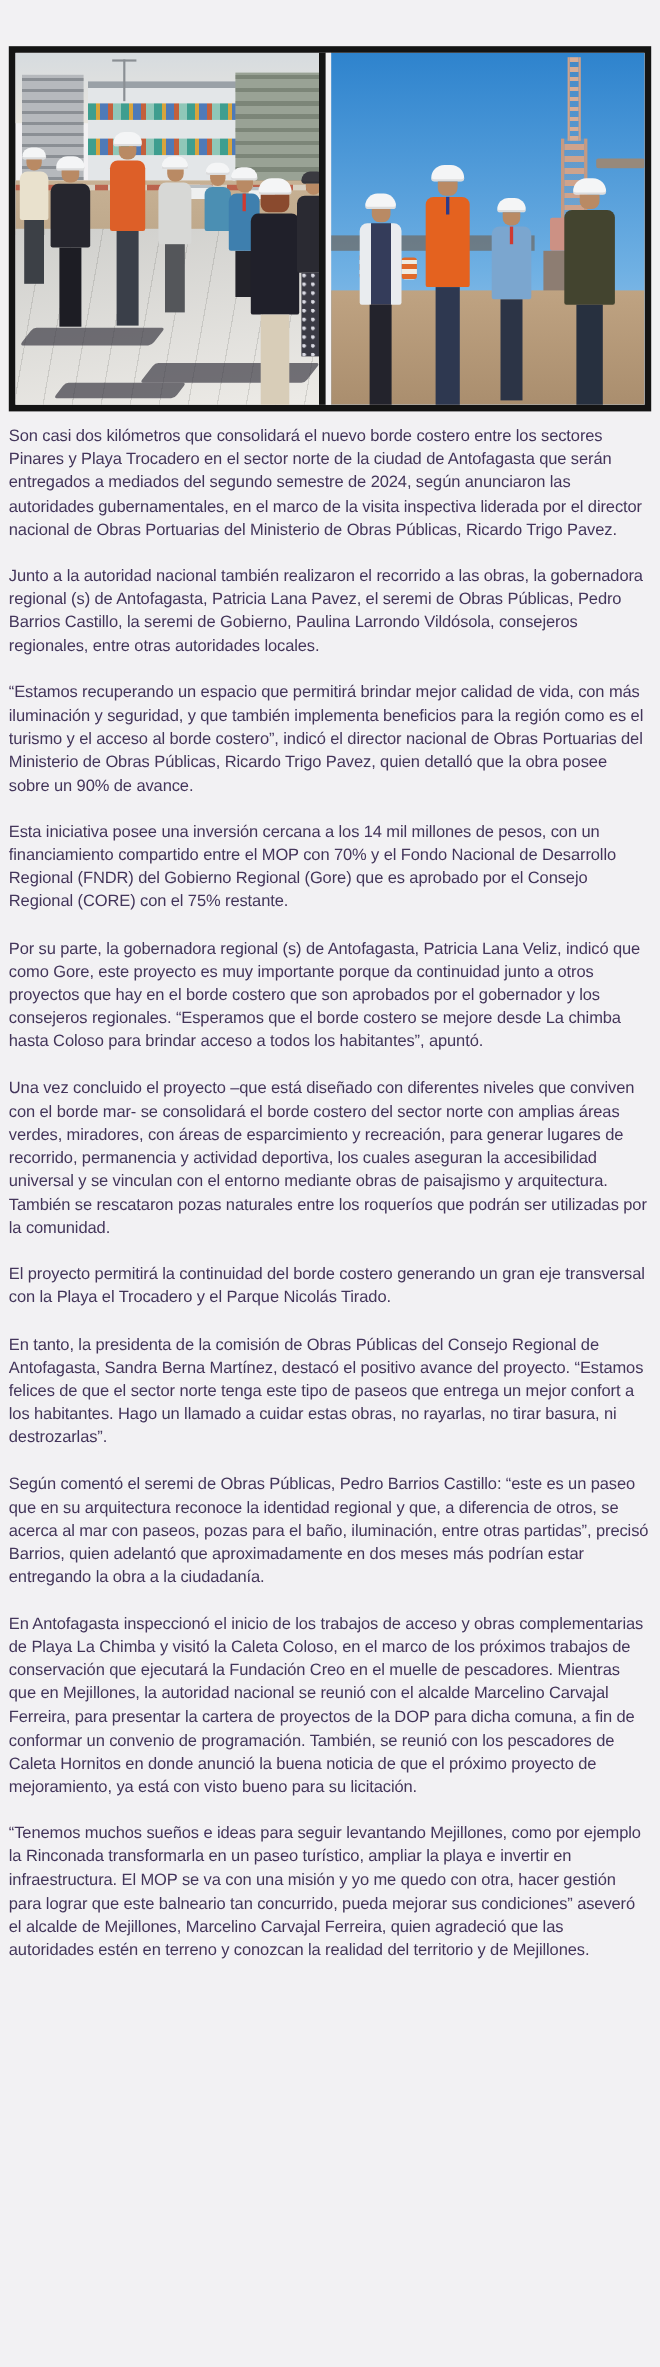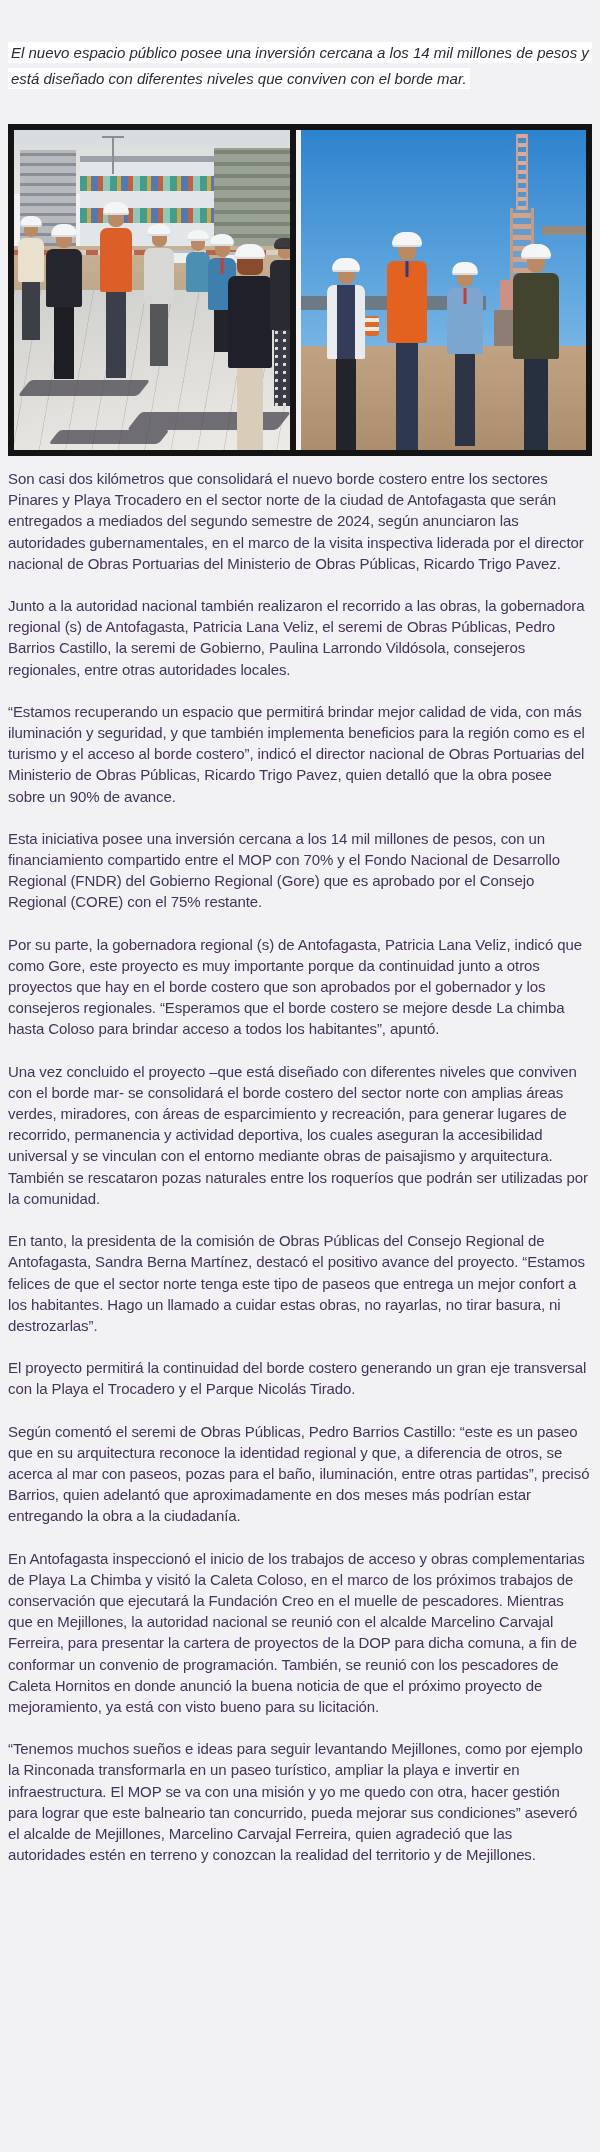--- a/index.html
+++ b/index.html
@@ -90,21 +90,20 @@
     margin:0 0 21px 0; white-space:pre-line; letter-spacing:-.1px;
   }
   .body p:last-child { margin-bottom:6px; }
 </style>
 </head>
 <body>
 
 <div class="page">
 
 
-  <p class="subtitle"><span class="hl">El nuevo espacio público posee una inversión cercana a los 14 mil millones de pesos y está diseñado con diferentes niveles que conviven con el borde mar.</span></p>
 
   <figure class="photos">
 
     <div class="photo left">
       <div class="abs l-sky"></div>
       <div class="abs l-bld-gray"></div>
       <div class="abs l-bld-main">
         <i class="l-roof"></i>
           <i class="l-band" style="top:20px;"></i>
           <i class="l-band" style="top:52px;"></i>
@@ -214,25 +213,25 @@
         <i class="hm" style="display:block;width:30px;height:15px;"></i>
           <i class="fc" style="display:block;width:18px;height:13px;"></i>
         <i class="tr" style="display:block;width:46px;height:86px;background:#43442f;"></i>
         <i class="lg" style="display:block;width:24px;height:100px;background:#27303f;"></i>
       </div>
     </div>
   </figure>
 
   <div class="body">
     <p>Son casi dos kilómetros que consolidará el nuevo borde costero entre los sectores Pinares y Playa Trocadero en el sector norte de la ciudad de Antofagasta que serán entregados a mediados del segundo semestre de 2024, según anunciaron las autoridades gubernamentales, en el marco de la visita inspectiva liderada por el director nacional de Obras Portuarias del Ministerio de Obras Públicas, Ricardo Trigo Pavez.</p>
-    <p>Junto a la autoridad nacional también realizaron el recorrido a las obras, la gobernadora regional (s) de Antofagasta, Patricia Lana Veliz, el seremi de Obras Públicas, Pedro Barrios Castillo, la seremi de Gobierno, Paulina Larrondo Vildósola, consejeros regionales, entre otras autoridades locales.</p>
+    <p>Junto a la autoridad nacional también realizaron el recorrido a las obras, la gobernadora regional (s) de Antofagasta, Patricia Lana Pavez, el seremi de Obras Públicas, Pedro Barrios Castillo, la seremi de Gobierno, Paulina Larrondo Vildósola, consejeros regionales, entre otras autoridades locales.</p>
     <p>“Estamos recuperando un espacio que permitirá brindar mejor calidad de vida, con más iluminación y seguridad, y que también implementa beneficios para la región como es el turismo y el acceso al borde costero”, indicó el director nacional de Obras Portuarias del Ministerio de Obras Públicas, Ricardo Trigo Pavez, quien detalló que la obra posee sobre un 90% de avance.</p>
     <p>Esta iniciativa posee una inversión cercana a los 14 mil millones de pesos, con un financiamiento compartido entre el MOP con 70% y el Fondo Nacional de Desarrollo Regional (FNDR) del Gobierno Regional (Gore) que es aprobado por el Consejo Regional (CORE) con el 75% restante.</p>
     <p>Por su parte, la gobernadora regional (s) de Antofagasta, Patricia Lana Veliz, indicó que como Gore, este proyecto es muy importante porque da continuidad junto a otros proyectos que hay en el borde costero que son aprobados por el gobernador y los consejeros regionales. “Esperamos que el borde costero se mejore desde La chimba hasta Coloso para brindar acceso a todos los habitantes”, apuntó.</p>
     <p>Una vez concluido el proyecto –que está diseñado con diferentes niveles que conviven con el borde mar- se consolidará el borde costero del sector norte con amplias áreas verdes, miradores, con áreas de esparcimiento y recreación, para generar lugares de recorrido, permanencia y actividad deportiva, los cuales aseguran la accesibilidad universal y se vinculan con el entorno mediante obras de paisajismo y arquitectura. También se rescataron pozas naturales entre los roqueríos que podrán ser utilizadas por la comunidad.</p>
+    <p>El proyecto permitirá la continuidad del borde costero generando un gran eje transversal con la Playa el Trocadero y el Parque Nicolás Tirado.</p>
     <p>En tanto, la presidenta de la comisión de Obras Públicas del Consejo Regional de Antofagasta, Sandra Berna  Martínez, destacó el positivo avance del proyecto. “Estamos felices de que el sector norte tenga este tipo de paseos que entrega un mejor confort a los habitantes. Hago un llamado a cuidar estas obras, no rayarlas, no tirar basura, ni destrozarlas”.</p>
-    <p>El proyecto permitirá la continuidad del borde costero generando un gran eje transversal con la Playa el Trocadero y el Parque Nicolás Tirado.</p>
     <p>Según comentó el seremi de Obras Públicas, Pedro Barrios Castillo: “este es un paseo que en su arquitectura reconoce la identidad regional y que, a diferencia de otros, se acerca al mar con paseos, pozas para el baño, iluminación, entre otras partidas”, precisó Barrios, quien adelantó que aproximadamente en dos meses más podrían estar entregando la obra a la ciudadanía.</p>
     <p>En Antofagasta inspeccionó el inicio de los trabajos de acceso y obras complementarias de Playa La Chimba y visitó la Caleta Coloso, en el marco de los próximos trabajos de conservación que ejecutará la Fundación Creo en el muelle de pescadores. Mientras que en Mejillones, la autoridad nacional se reunió con el alcalde Marcelino Carvajal Ferreira, para presentar la cartera de proyectos de la DOP para dicha comuna, a fin de conformar un convenio de programación. También, se reunió con los pescadores de Caleta Hornitos en donde anunció la buena noticia de que el próximo proyecto de mejoramiento, ya está con visto bueno para su licitación.</p>
     <p>“Tenemos muchos sueños e ideas para seguir levantando Mejillones, como por ejemplo la Rinconada transformarla en un paseo turístico, ampliar la playa e invertir en infraestructura. El MOP se va con una misión y yo me quedo con otra, hacer gestión para lograr que este balneario tan concurrido, pueda mejorar sus condiciones” aseveró el alcalde de Mejillones, Marcelino Carvajal Ferreira, quien agradeció que las autoridades estén en terreno y conozcan la realidad del territorio y de Mejillones.</p>
   </div>
 
 </div>
 
 </body></html>

